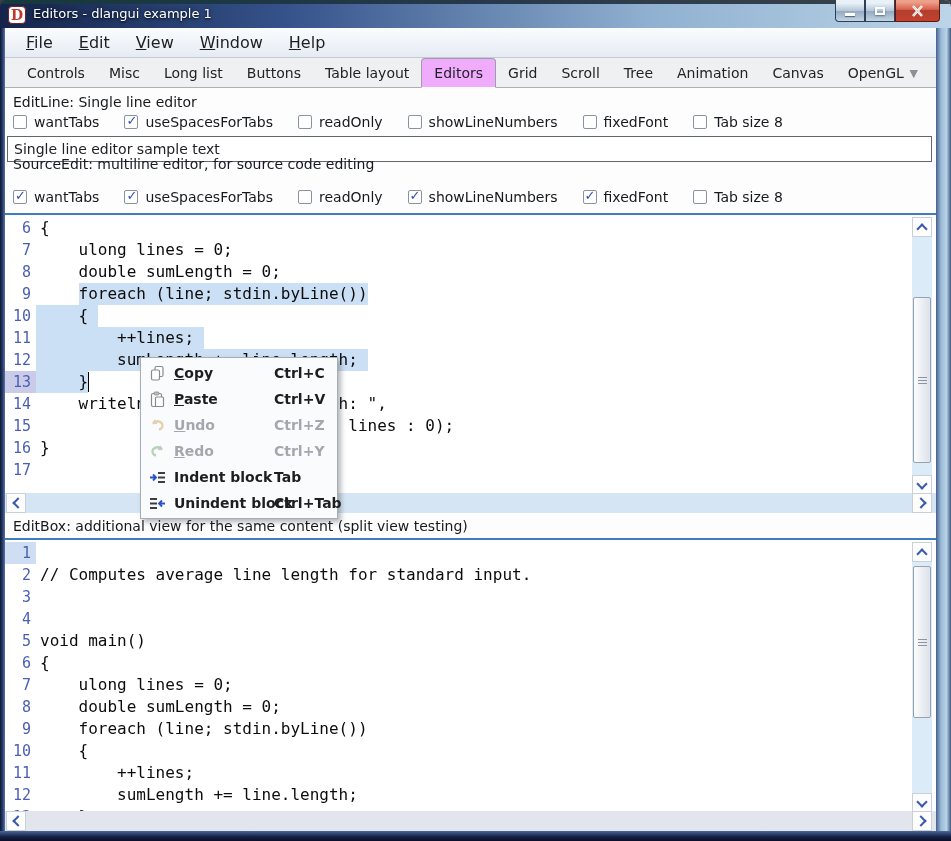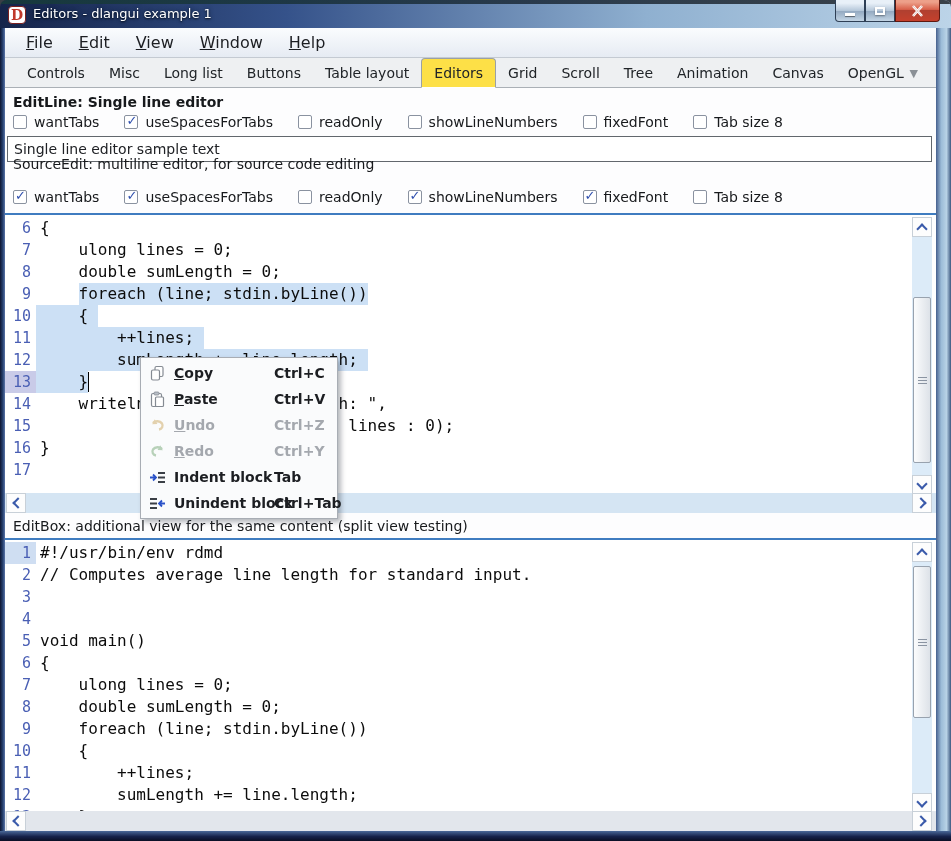--- a/index.html
+++ b/index.html
@@ -35,21 +35,21 @@
   .menubar { position:absolute; left:5px; top:28px; width:931px; height:30px;
             background:linear-gradient(#fafcfe,#e6ebf3); border-bottom:1px solid #c4cad2;
             display:flex; align-items:center; padding-left:8px; }
   .menu-item { padding:4px 13px; font-size:16px; color:#1c1e22; }
   .mn { text-decoration:underline; }
 
   
   .tabbar { position:absolute; left:5px; top:58px; width:931px; height:30px;
             background:#eef0f2; border-bottom:1px solid #aab0b6; display:flex; align-items:flex-end; padding-left:10px; }
   .tab { font-size:14px; color:#202428; padding:5px 12px 6px; margin-bottom:0; }
-  .tab.selected { background:#fde047; border:1px solid #9aa0a6; border-bottom:1px solid #fff;
+  .tab.selected { background:#f0abfc; border:1px solid #9aa0a6; border-bottom:1px solid #fff;
             border-radius:4px 4px 0 0; position:relative; top:1px; padding-top:6px; }
   .tab-overflow { position:absolute; right:18px; top:9px; color:#8a9096; font-size:11px; }
 
   
   .client { position:absolute; left:5px; top:88px; width:931px; height:743px; background:#fdfdfe; }
   .sec-label { position:absolute; left:8px; font-size:14px; color:#17191c; }
   .cb-row { position:absolute; left:8px; display:flex; align-items:center; gap:25px; }
   .cb-item { display:flex; align-items:center; gap:7px; font-size:14px; color:#17191c; }
   .cb { width:14px; height:14px; background:#fff; border:1px solid #8a92a0; border-radius:2px;
         position:relative; }
@@ -149,21 +149,21 @@
     <div class="tab">Scroll</div>
     <div class="tab">Tree</div>
     <div class="tab">Animation</div>
     <div class="tab">Canvas</div>
     <div class="tab">OpenGL</div>
     <div class="tab-overflow">▼</div>
   </div>
 
   <div class="client">
 
-    <div class="sec-label" style="top:6px;font-weight:bold;">EditLine: Single line editor</div>
+    <div class="sec-label" style="top:6px;">EditLine: Single line editor</div>
 
     <div class="cb-row" style="top:26px;">
       <div class="cb-item">
           <span class="cb"></span>
           <span>wantTabs</span>
         </div>
       <div class="cb-item">
           <span class="cb checked"></span>
           <span>useSpacesForTabs</span>
         </div>
@@ -291,21 +291,20 @@
           </div>
       </div>
     </div>
 
     <div class="sec-label" style="top:430px;">EditBox: additional view for the same content (split view testing)</div>
 
     <div class="editor" style="top:450px; height:293px;">
       <div class="lines">
         <div class="line">
             <span class="ln cur2">1</span>
-            <span class="code">#!/usr/bin/env rdmd</span>
           </div>
         <div class="line">
             <span class="ln">2</span>
             <span class="code">// Computes average line length for standard input.</span>
           </div>
         <div class="line">
             <span class="ln">3</span>
           </div>
         <div class="line">
             <span class="ln">4</span>

